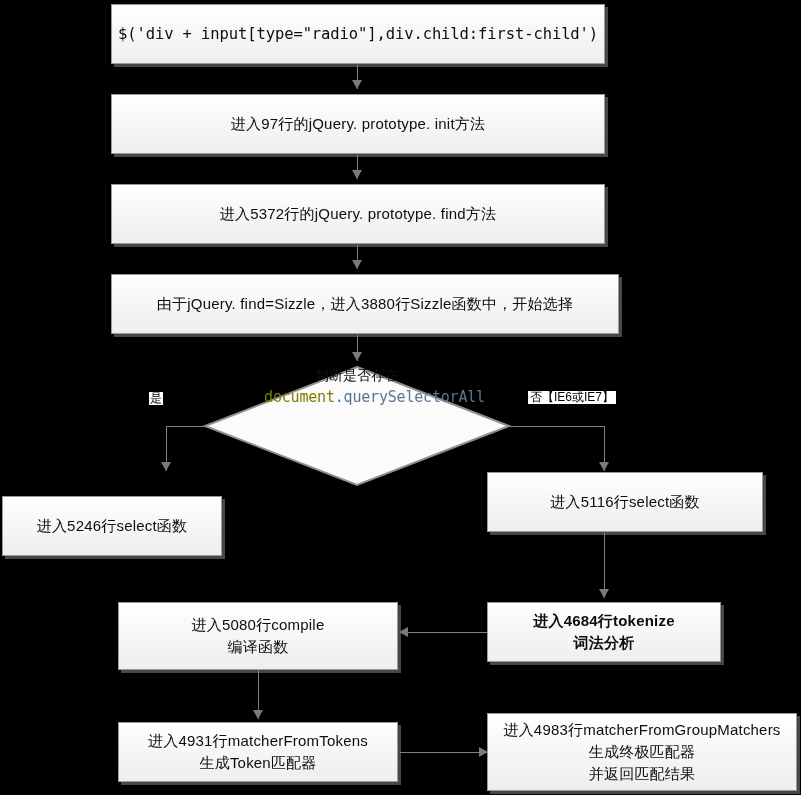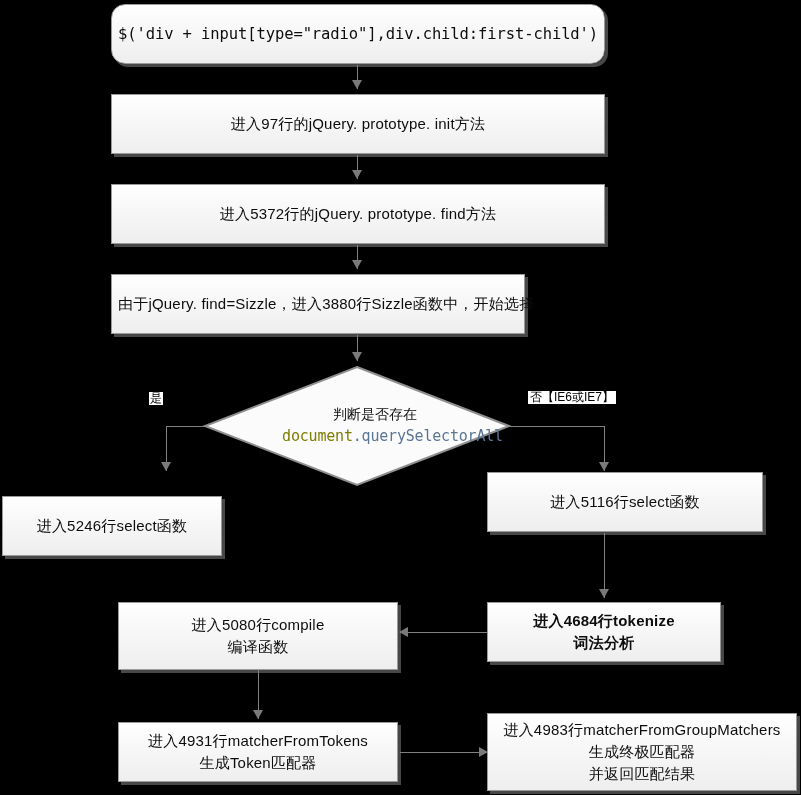--- a/index.html
+++ b/index.html
@@ -52,26 +52,25 @@
   .decision {
     position: absolute;
   }
   .decision .dshape {
     position: absolute;
     left: 0; top: 0;
     width: 100%; height: 100%;
   }
   .decision .dtext {
     position: absolute;
-    left: 18px; top: 0;
+    left: 0; top: 0;
     width: 100%; height: 100%;
     display: flex;
     flex-direction: column;
     align-items: center;
-    justify-content: center;
     text-align: center;
     font-size: 14px;
     line-height: 1.5;
     color: #111;
     pointer-events: none;
   }
   .dtext .code {
     font-family: "DejaVu Sans Mono", "Liberation Mono", monospace;
     font-size: 15px;
     letter-spacing: -0.2px;
@@ -154,39 +153,39 @@
 
   <div class="ln-h" style="left:400px; top:632px; width:88px;"></div>
   <div class="arrow left" style="left:399px; top:627px;"></div>
 
   <div class="ln-v" style="left:258px; top:665px; height:54px;"></div>
   <div class="arrow down" style="left:253px; top:710px;"></div>
 
   <div class="ln-h" style="left:400px; top:752px; width:88px;"></div>
   <div class="arrow right" style="left:479px; top:747px;"></div>
 
-  <div class="node" style="left:111px; top:4px; width:494px; height:60px;border-radius:14px;">
+  <div class="node" style="left:111px; top:4px; width:494px; height:60px;">
     <span class="lines">
       <span class="ln mono">$('div + input[type="radio"],div.child:first-child')</span>
     </span>
   </div>
 
   <div class="node" style="left:111px; top:94px; width:494px; height:60px;">
     <span class="lines">
       <span class="ln">进入97行的jQuery. prototype. init方法</span>
     </span>
   </div>
 
   <div class="node" style="left:111px; top:184px; width:494px; height:60px;">
     <span class="lines">
       <span class="ln">进入5372行的jQuery. prototype. find方法</span>
     </span>
   </div>
 
-  <div class="node" style="left:111px; top:274px; width:414px; height:60px;">
+  <div class="node" style="left:111px; top:274px; width:508px; height:60px;">
     <span class="lines">
       <span class="ln">由于jQuery. find=Sizzle，进入3880行Sizzle函数中，开始选择</span>
     </span>
   </div>
 
   <div class="decision" style="left:201px; top:365px; width:312px; height:122px;">
     <svg class="dshape" viewBox="0 0 312 122" preserveAspectRatio="none">
       <polygon points="156,2 308,61 156,120 4,61" fill="#fbfbfb" stroke="#8f8f8f" stroke-width="2"></polygon>
       <polygon points="160,6 310,63 158,122 8,65" fill="none" stroke="#b9b9b9" stroke-width="0"></polygon>
     </svg>

